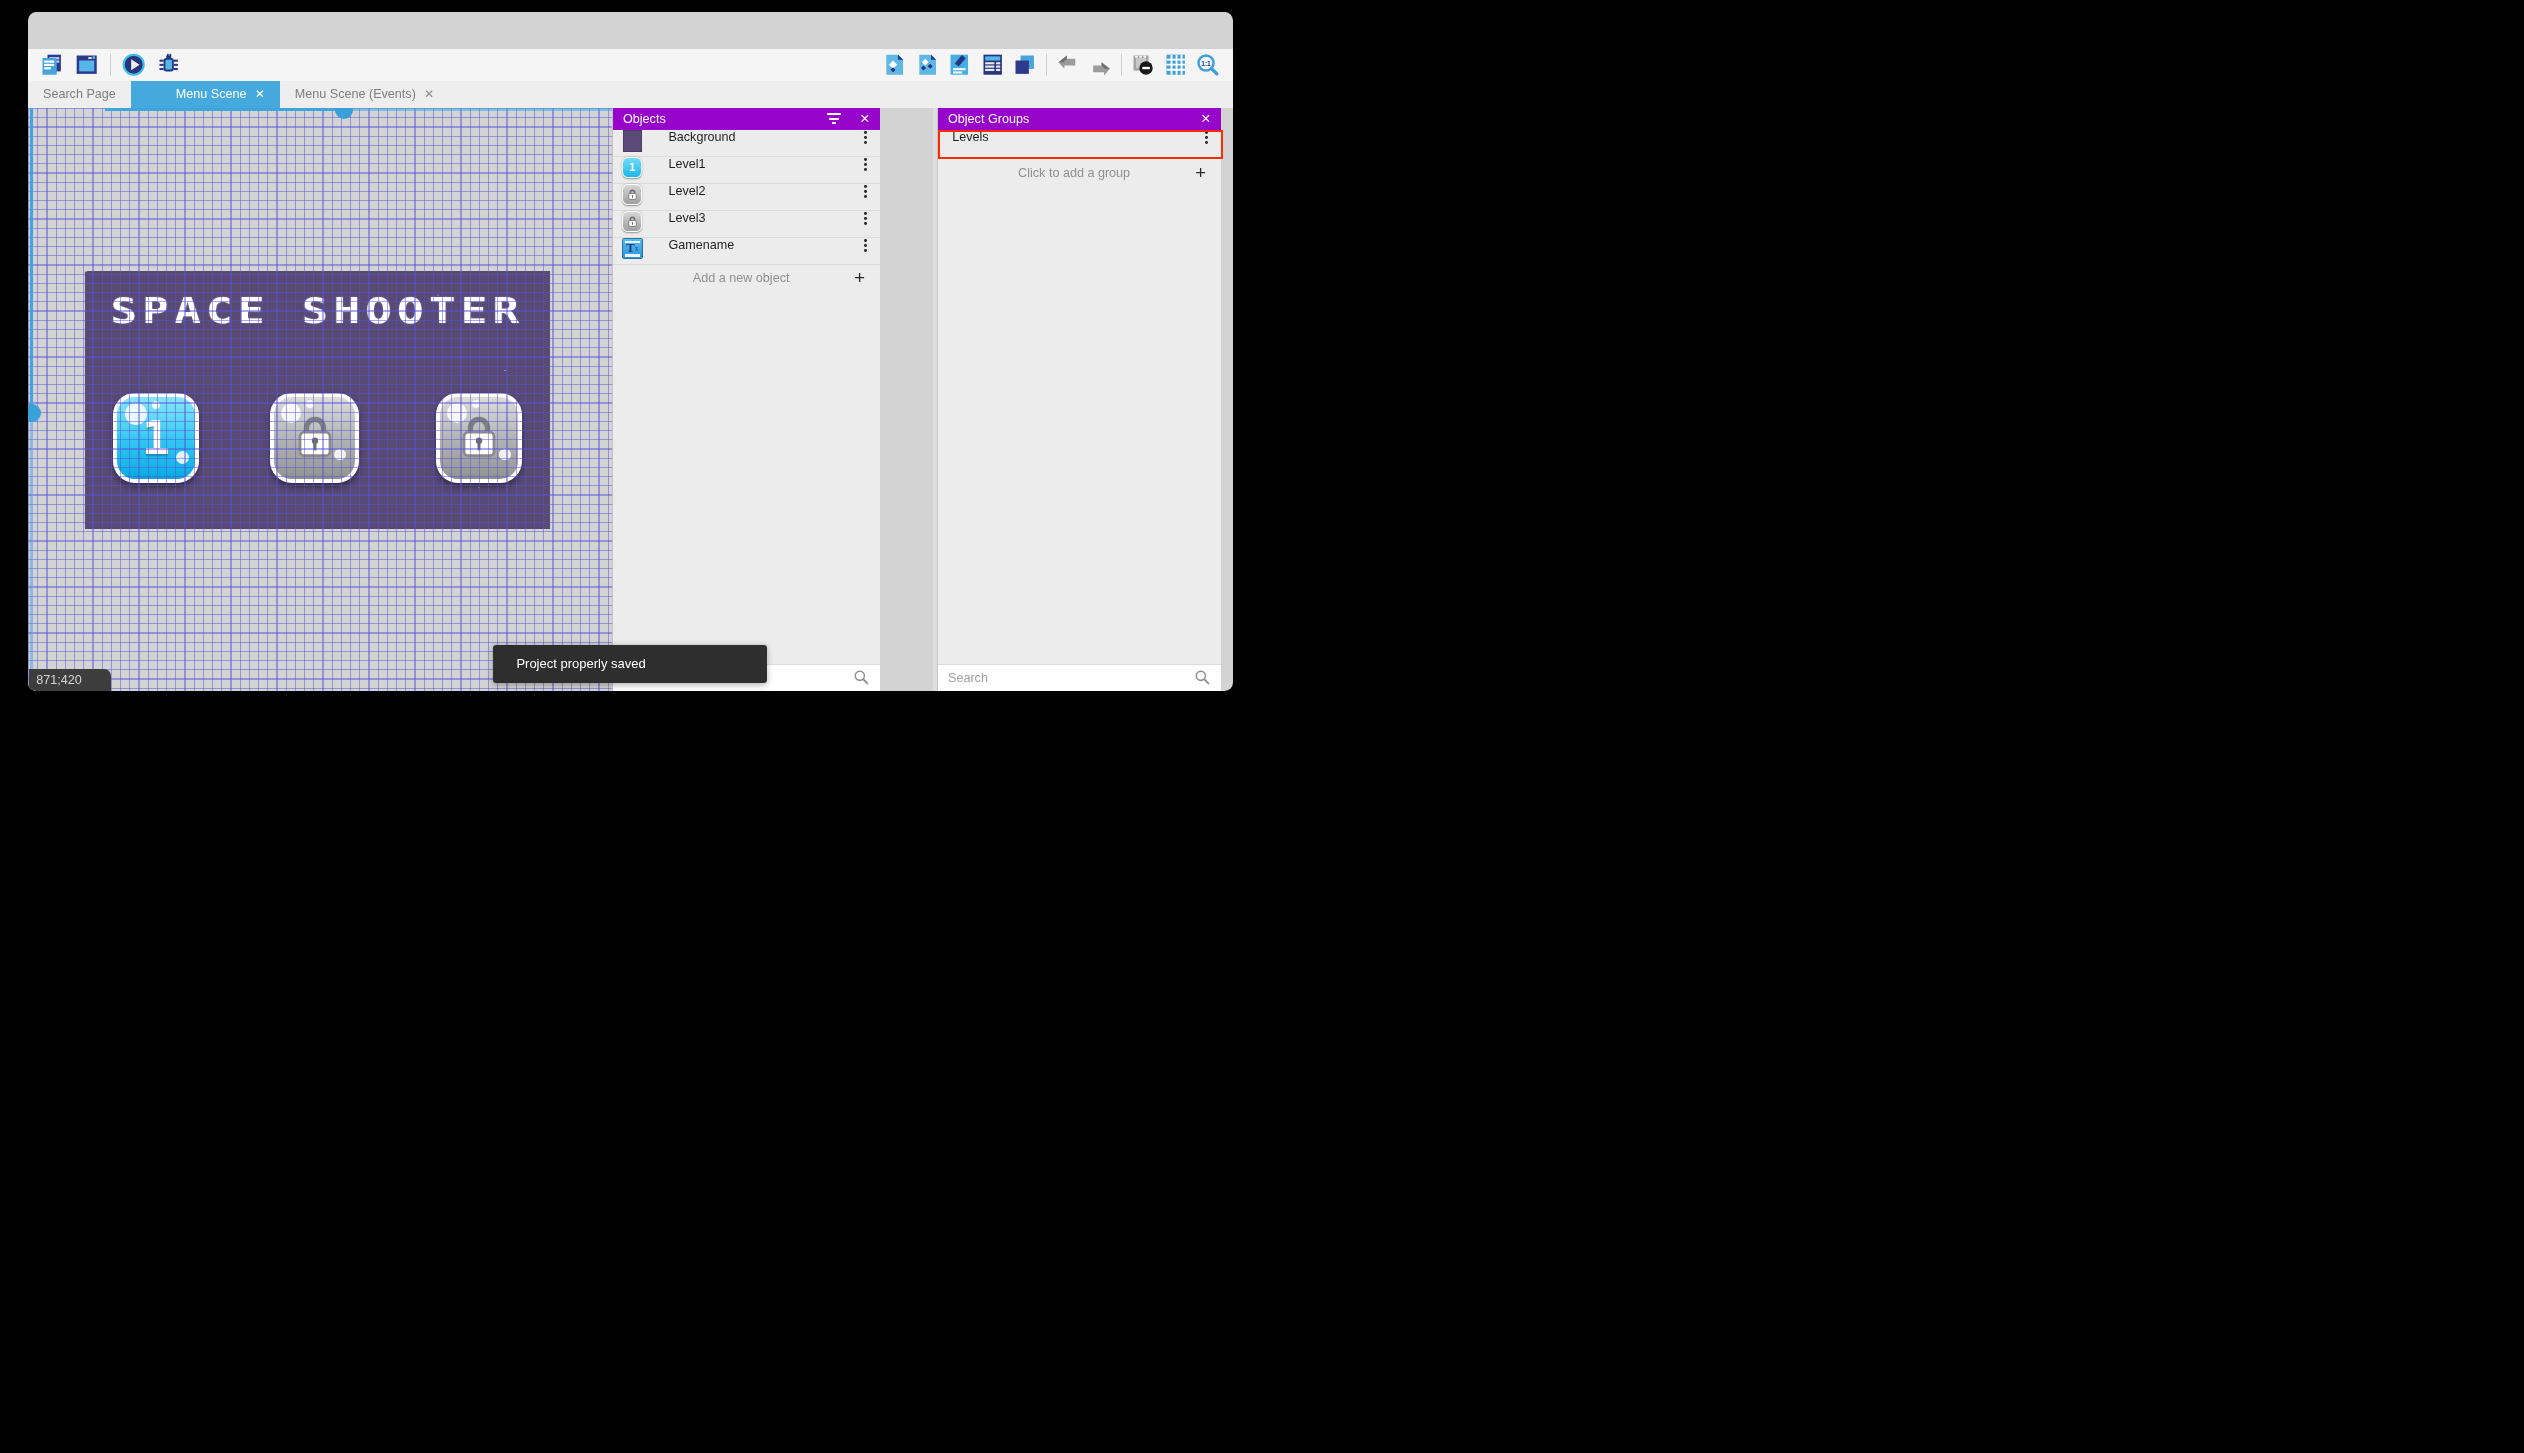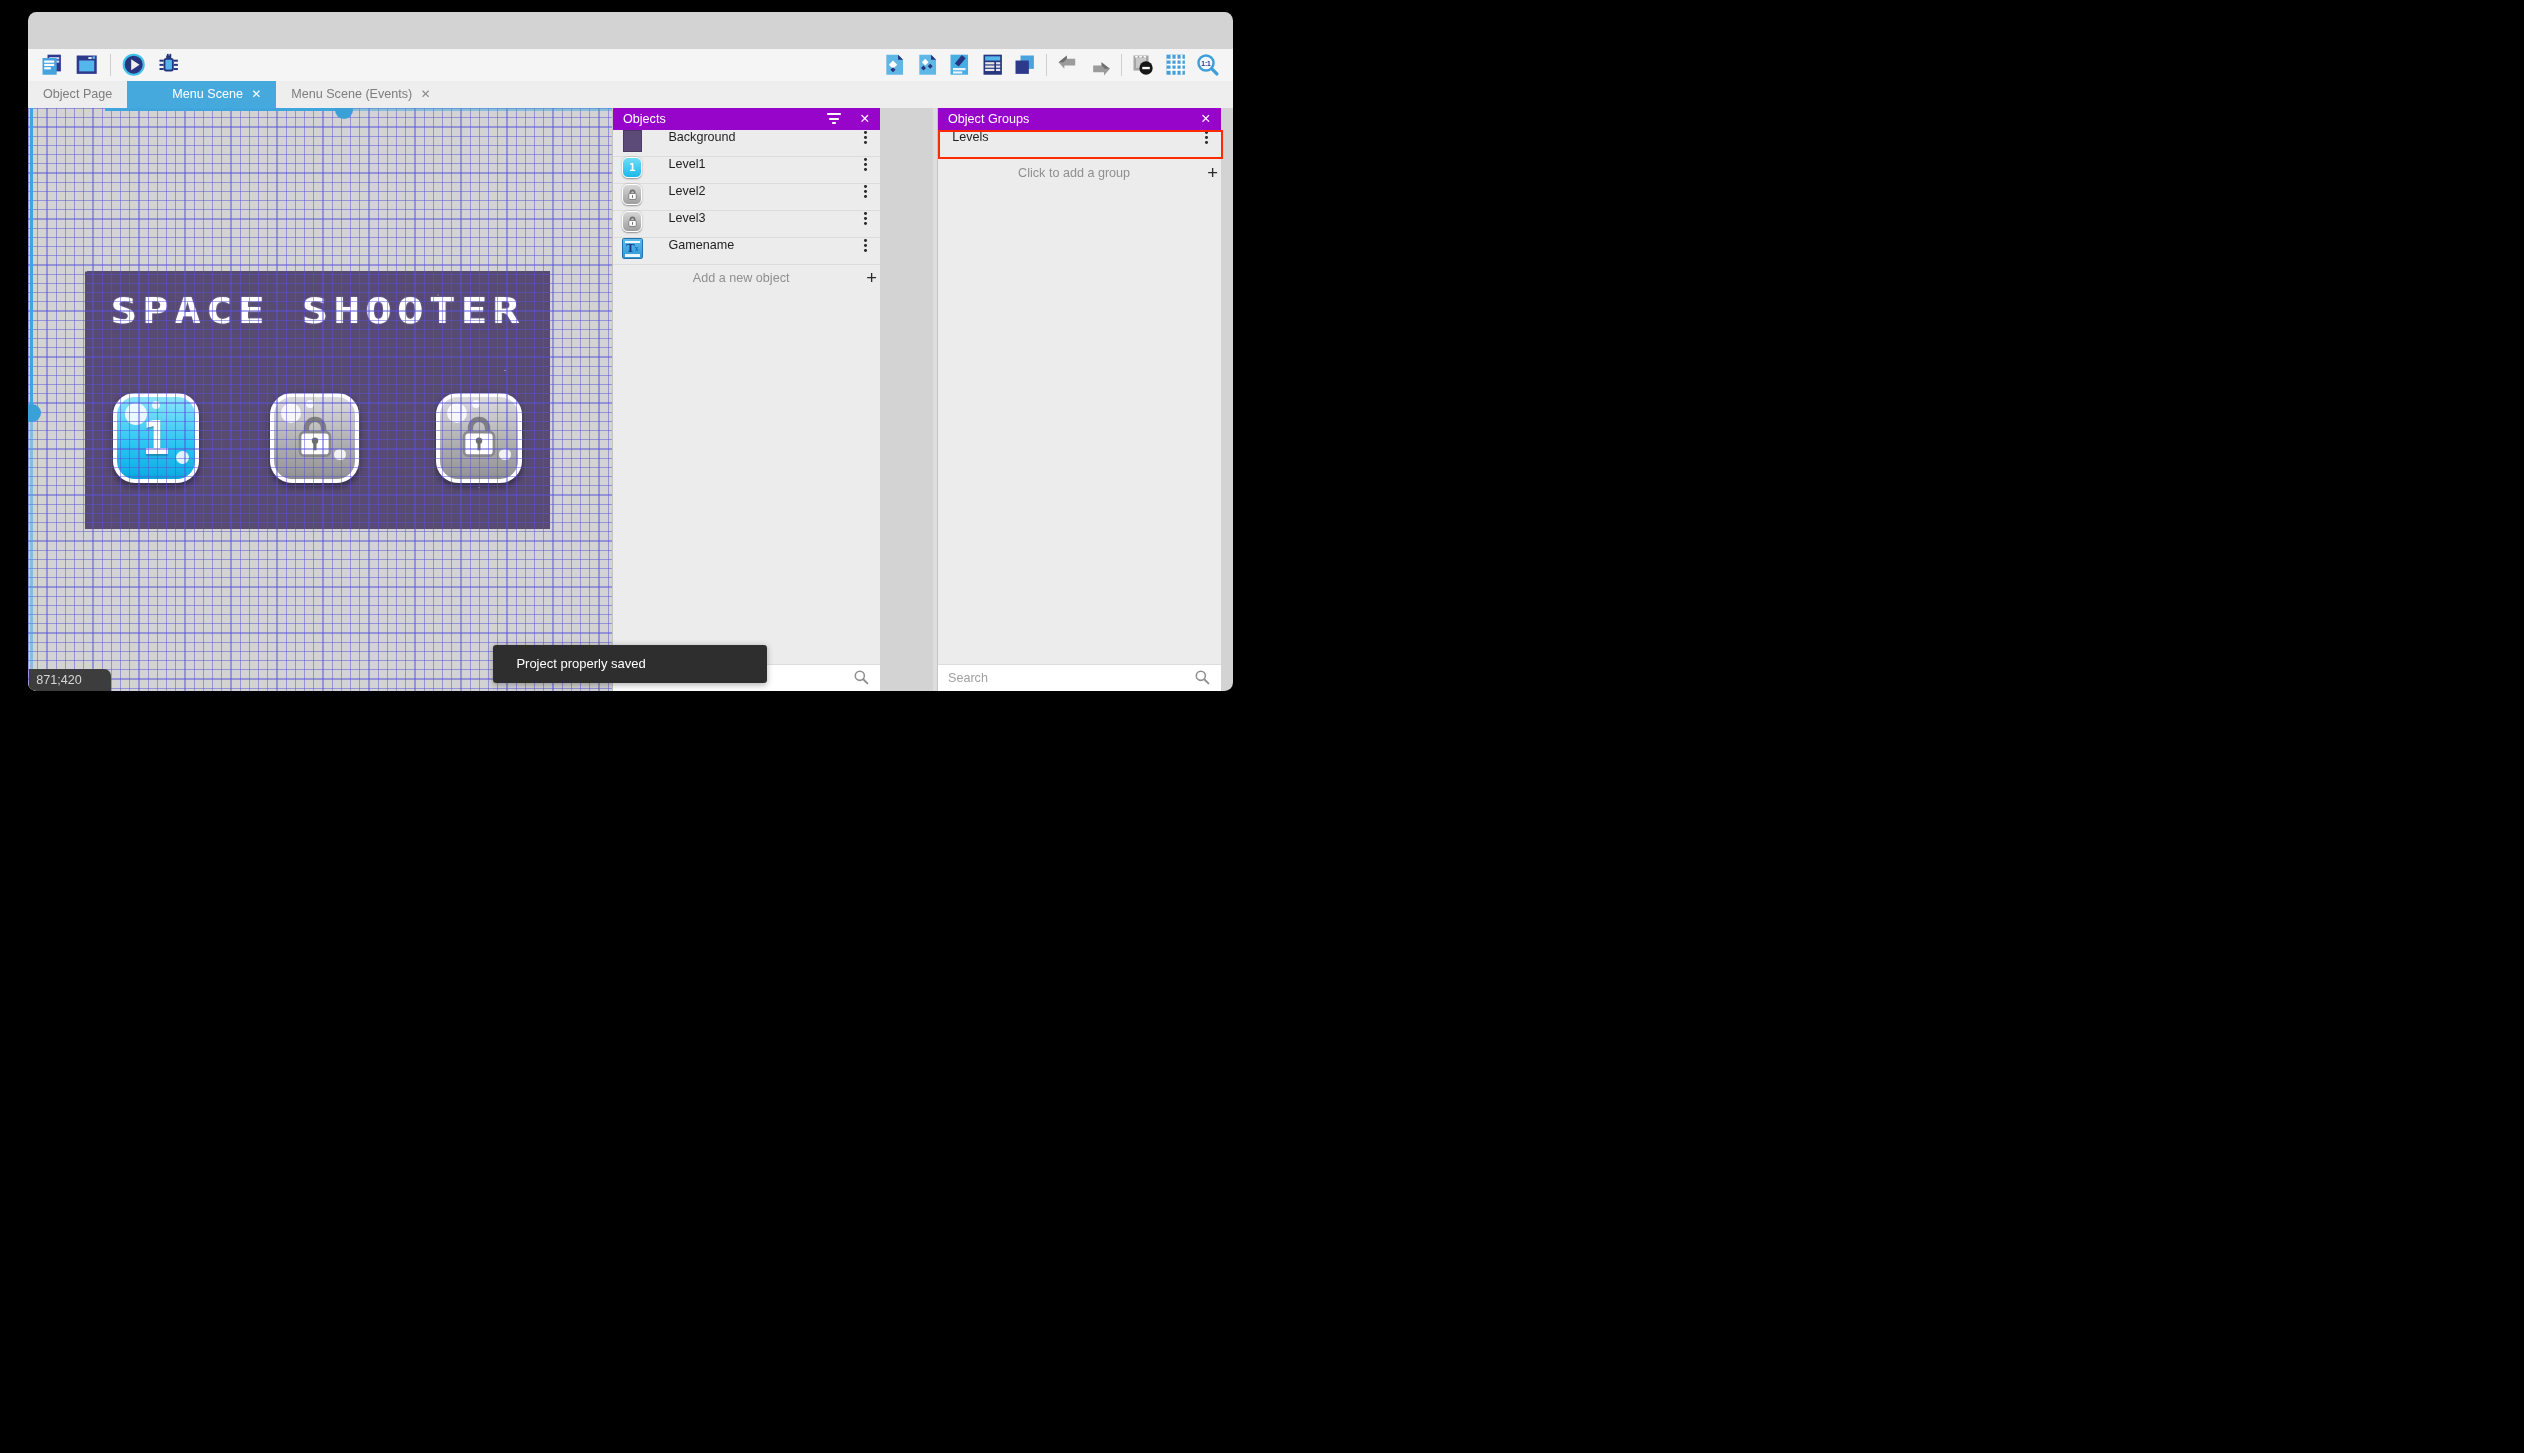--- a/index.html
+++ b/index.html
@@ -112,21 +112,21 @@
   .mini-num { font-size:11px; font-weight:bold; color:#fff; font-family:"DejaVu Sans Mono",monospace; }
   .thumb-text { width:21px; height:21px; background:linear-gradient(#5cbcec,#2f97d4);
                 border:0.8px solid #2470a8; border-radius:1.7px; position:relative;
                 display:flex; align-items:center; justify-content:center;
                 font-family:"Liberation Serif", serif; font-weight:bold; font-size:12.6px; color:#123a8c; }
   .thumb-text:before, .thumb-text:after { content:""; position:absolute; left:1.7px; right:1.7px; height:2.1px;
                 background:rgba(255,255,255,.9); }
   .thumb-text:before { top:1.7px; } .thumb-text:after { bottom:1.7px; }
   .thumb-text sub { font-size:7.5px; color:#1d64c0; }
 
-  .add-row { height:27px; display:flex; align-items:center; padding:0 3px; color:#8f8f8f;
+  .add-row { height:27px; display:flex; align-items:center; padding:0 15px; color:#8f8f8f;
              font-size:12.6px; cursor:pointer; }
   .add-row .add-label { flex:1; text-align:center; }
   .plus { font-size:18.4px; color:#2b2b2b; font-weight:400; line-height:16.7px; cursor:pointer; }
 
   .group-row { position:relative; height:29px; display:flex; align-items:flex-start;
                padding:0 11.7px 0 14.2px; background:#ececec; cursor:pointer; }
   .group-label { flex:1; font-size:12.6px; color:#1f1f1f; }
   .annotation { position:absolute; left:0; top:0; right:-1.7px; bottom:0; border:2.5px solid #fe2b00;
                 pointer-events:none; z-index:5; }
 
@@ -244,21 +244,21 @@
       <svg class="tb-icon" viewBox="0 0 28 28">
         <circle cx="12" cy="12" r="9" fill="#f2f8fd" stroke="#3f9fd8" stroke-width="3"></circle>
         <text x="12" y="15.2" font-size="8" font-weight="bold" fill="#27357f" text-anchor="middle" font-family="Liberation Sans, sans-serif">1:1</text>
         <line x1="19" y1="19" x2="25" y2="25" stroke="#3f9fd8" stroke-width="4" stroke-linecap="round"></line>
       </svg>
     </div>
   </div>
 
   <div class="tabbar">
     <div class="tab">
-      <span>Object Page</span>
+      <span>Search Page</span>
     </div>
     <div class="tab active">
       <span>Menu Scene</span>
       <span class="tab-close">✕</span>
     </div>
     <div class="tab">
       <span>Menu Scene (Events)</span>
       <span class="tab-close">✕</span>
     </div>
   </div>

